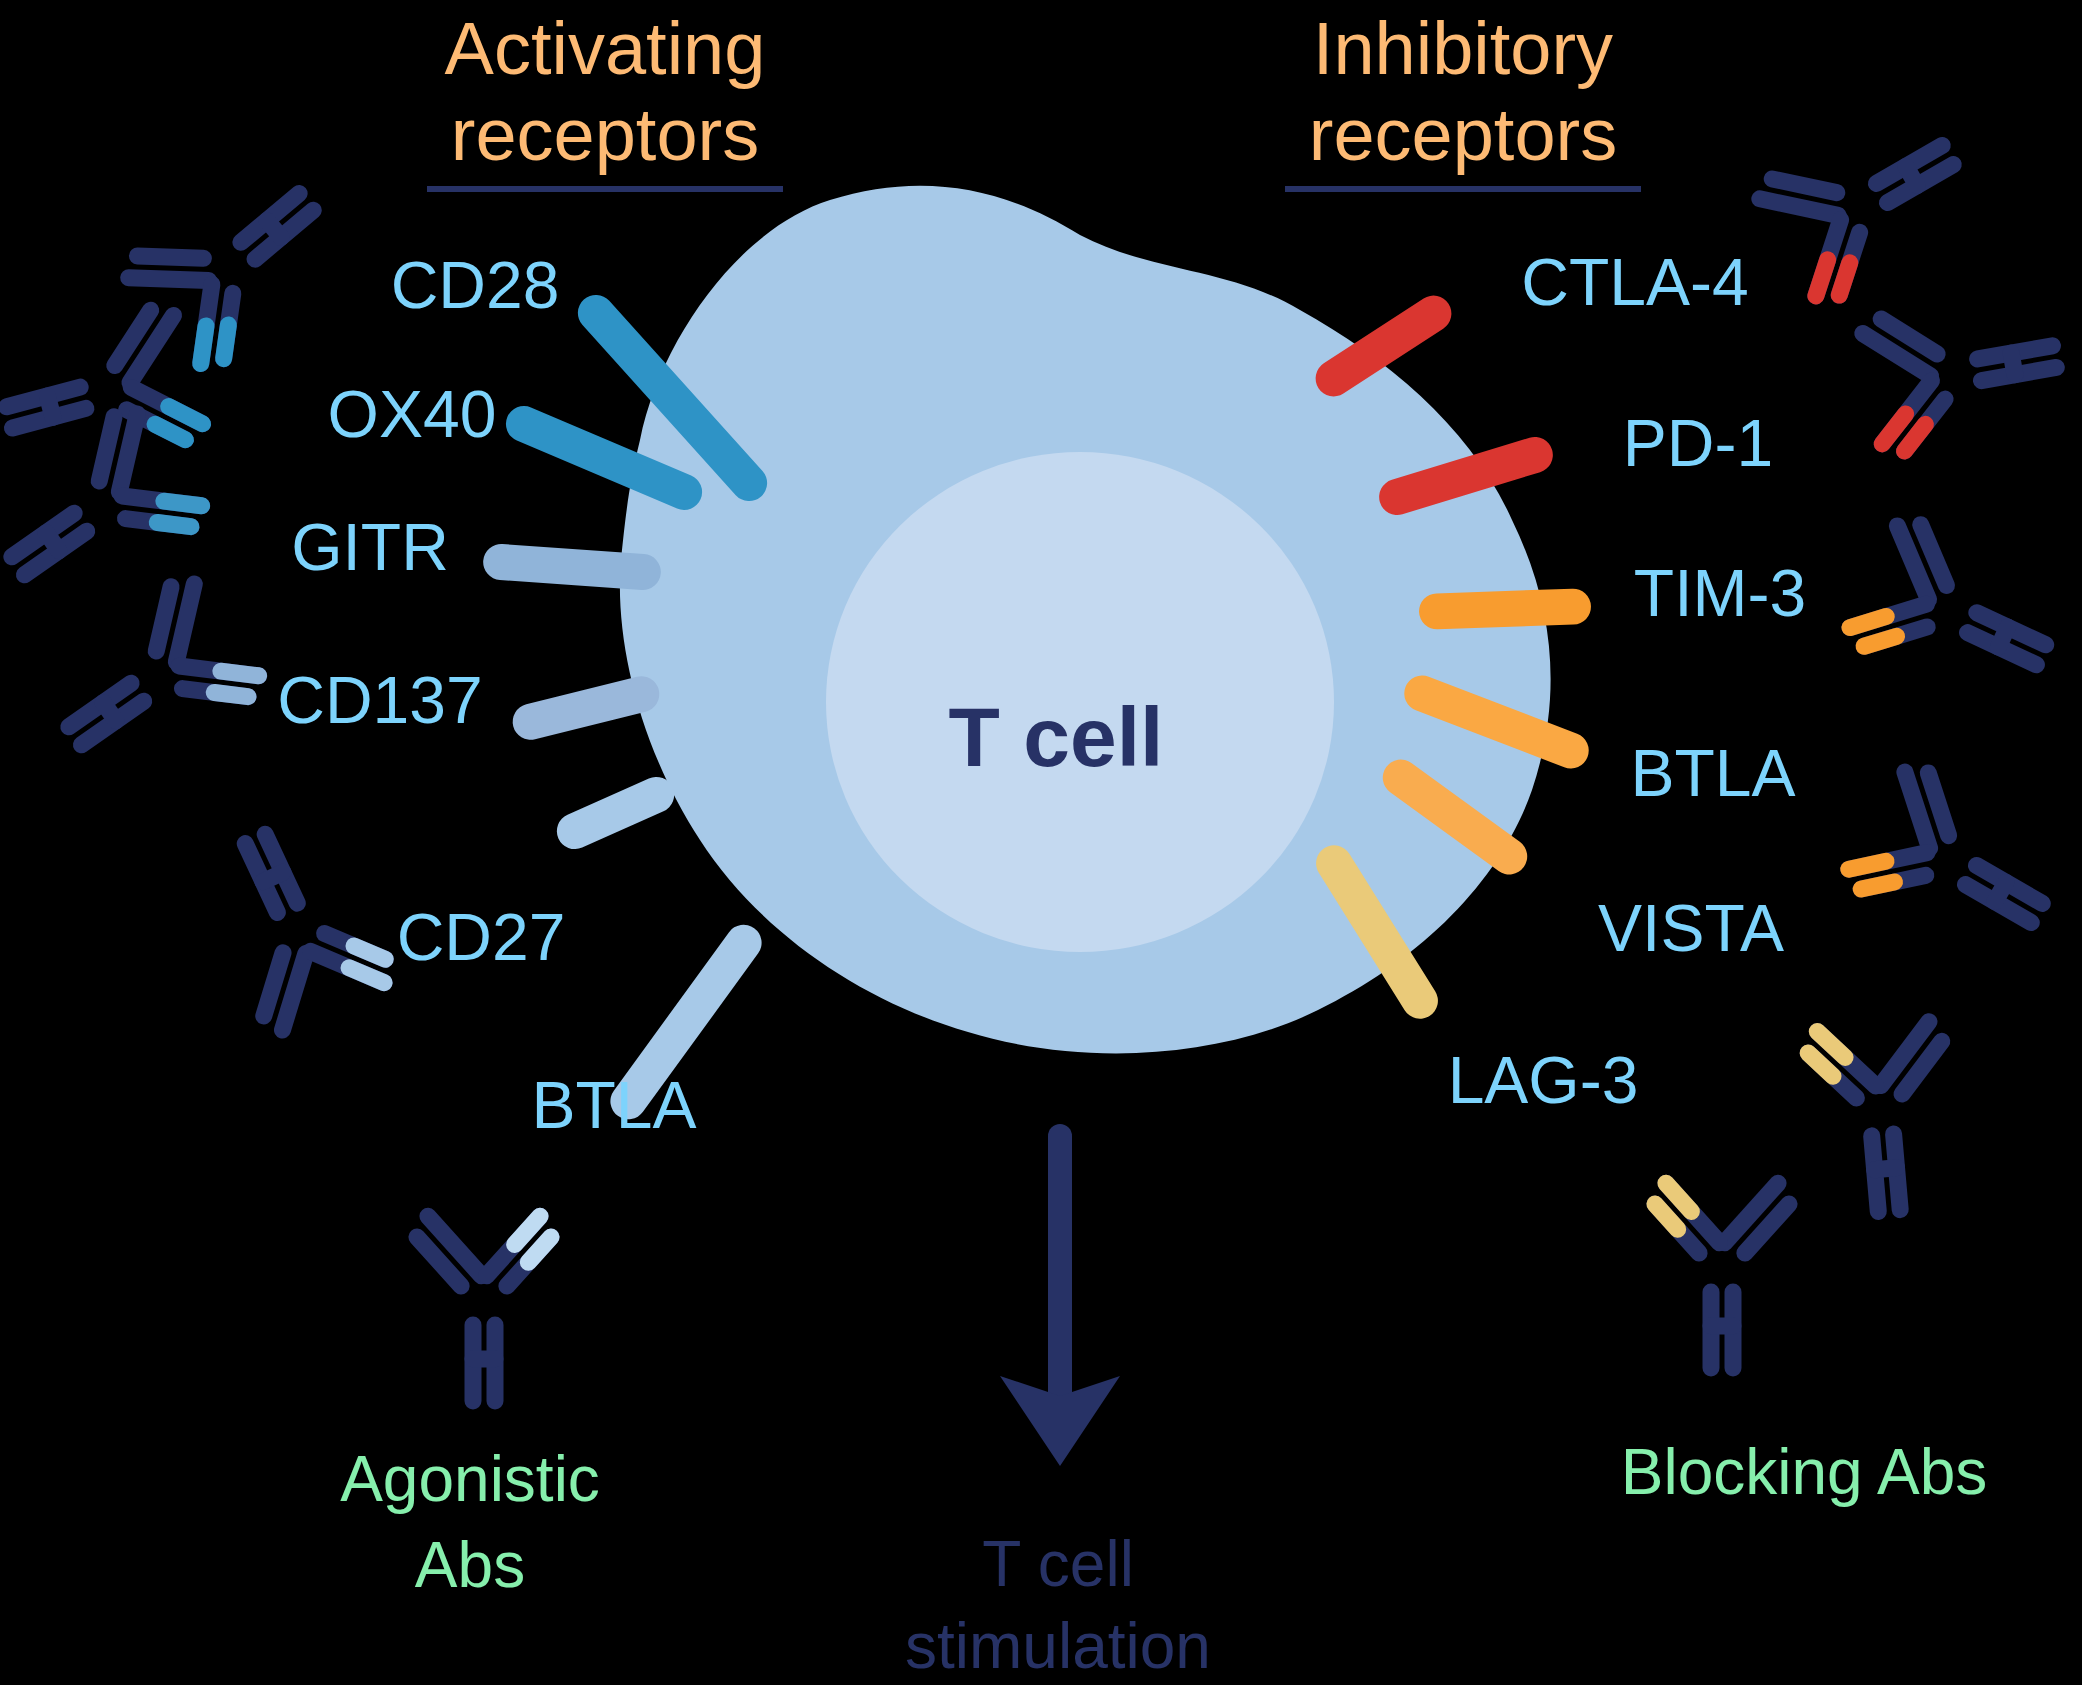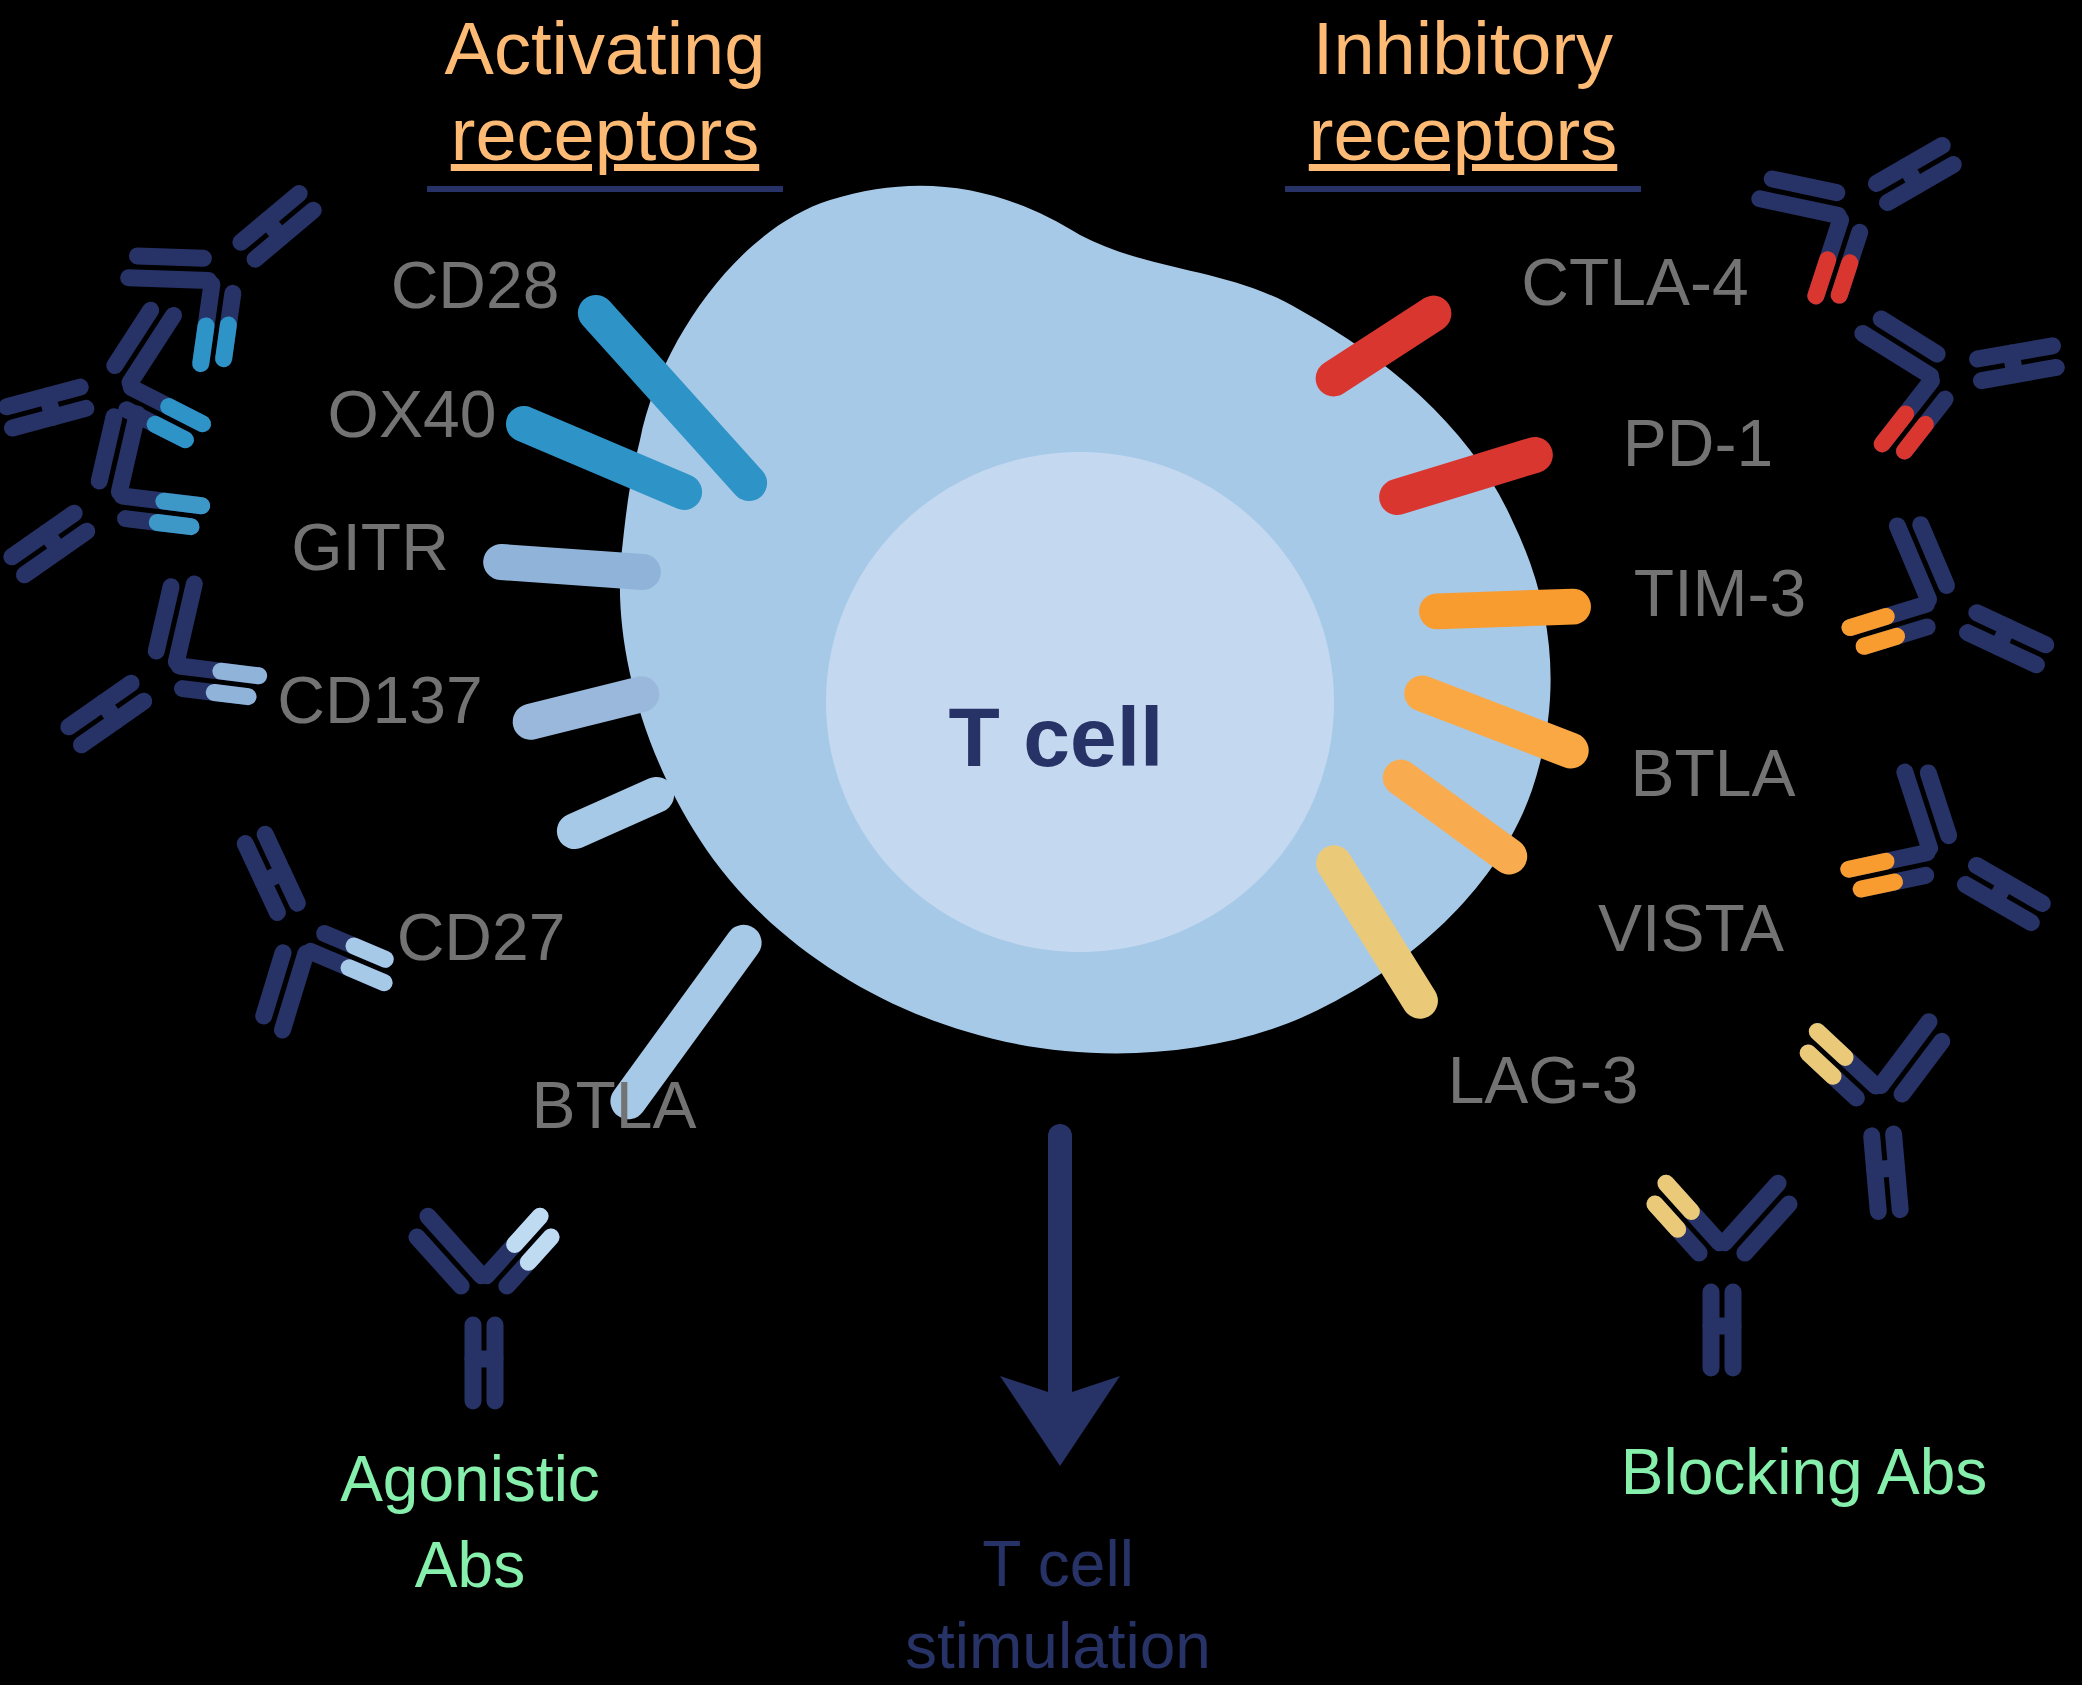--- a/index.html
+++ b/index.html
@@ -2,22 +2,22 @@
 <html><head>
 <meta charset="utf-8">
 <style>
   html,body{margin:0;padding:0;background:#000;}
   .stage{
     position:relative;width:2082px;height:1685px;background:#000;overflow:hidden;
     font-family:"Liberation Sans", sans-serif;color:#273266;
   }
   
   .hdr{position:absolute;text-align:center;font-size:74px;line-height:1.16;color:#fdba74;white-space:nowrap;}
-  .hdr .u{display:inline-block;border-bottom:6px solid #273266;padding:0 24px 8px 24px;text-decoration:underline;}
-  .rlabel{position:absolute;transform:translate(-50%,-50%);font-size:66px;white-space:nowrap;color:#737373;}
+  .hdr .u{display:inline-block;border-bottom:6px solid #273266;padding:0 24px 8px 24px;}
+  .rlabel{position:absolute;transform:translate(-50%,-50%);font-size:66px;white-space:nowrap;color:#7dd3fc;}
   .blabel{position:absolute;transform:translate(-50%,-50%);font-size:64px;text-align:center;line-height:1.35;white-space:nowrap;color:#86efac;}
   .tcell-label{position:absolute;transform:translate(-50%,-50%);font-size:84px;font-weight:bold;color:#273266;}
   .outcome-label{position:absolute;transform:translate(-50%,-50%);font-size:64px;text-align:center;line-height:1.28;color:#273266;}
   
   .stick{position:absolute;height:36px;border-radius:18px;}
   
   .ab{position:absolute;width:270px;height:270px;overflow:visible;}
   
   .cell-svg{position:absolute;left:0;top:0;}
 </style>

